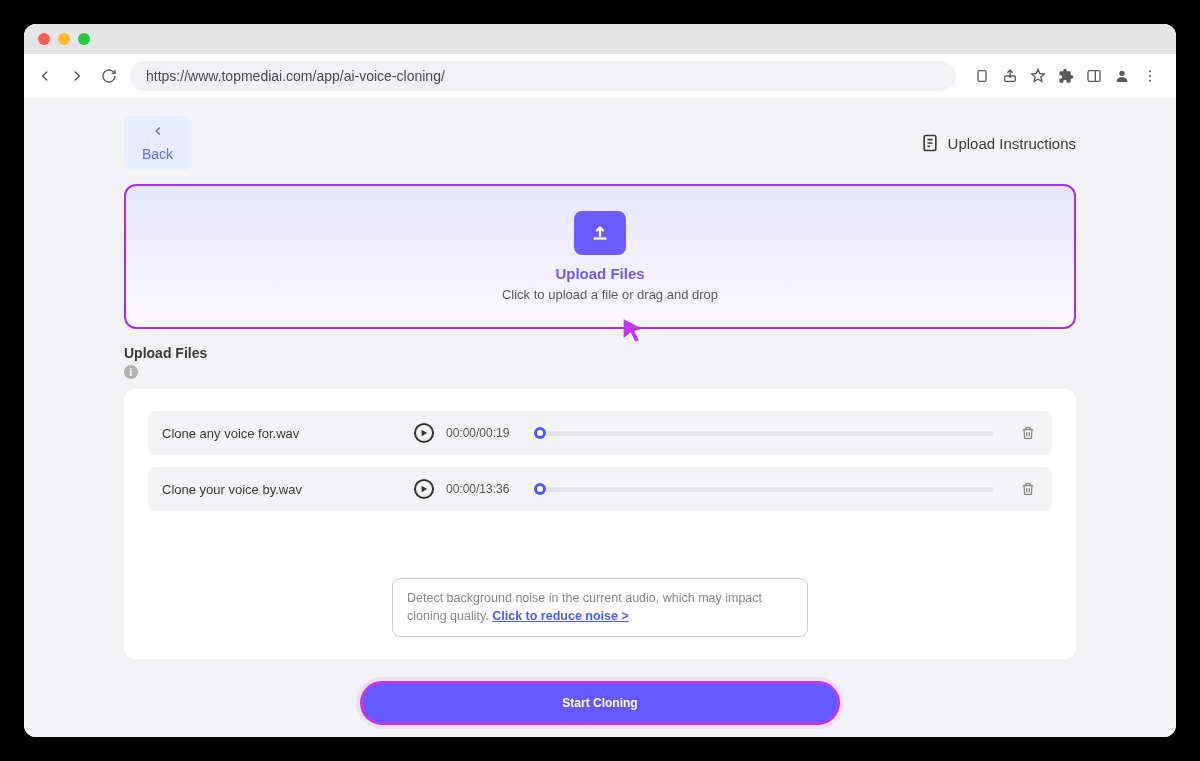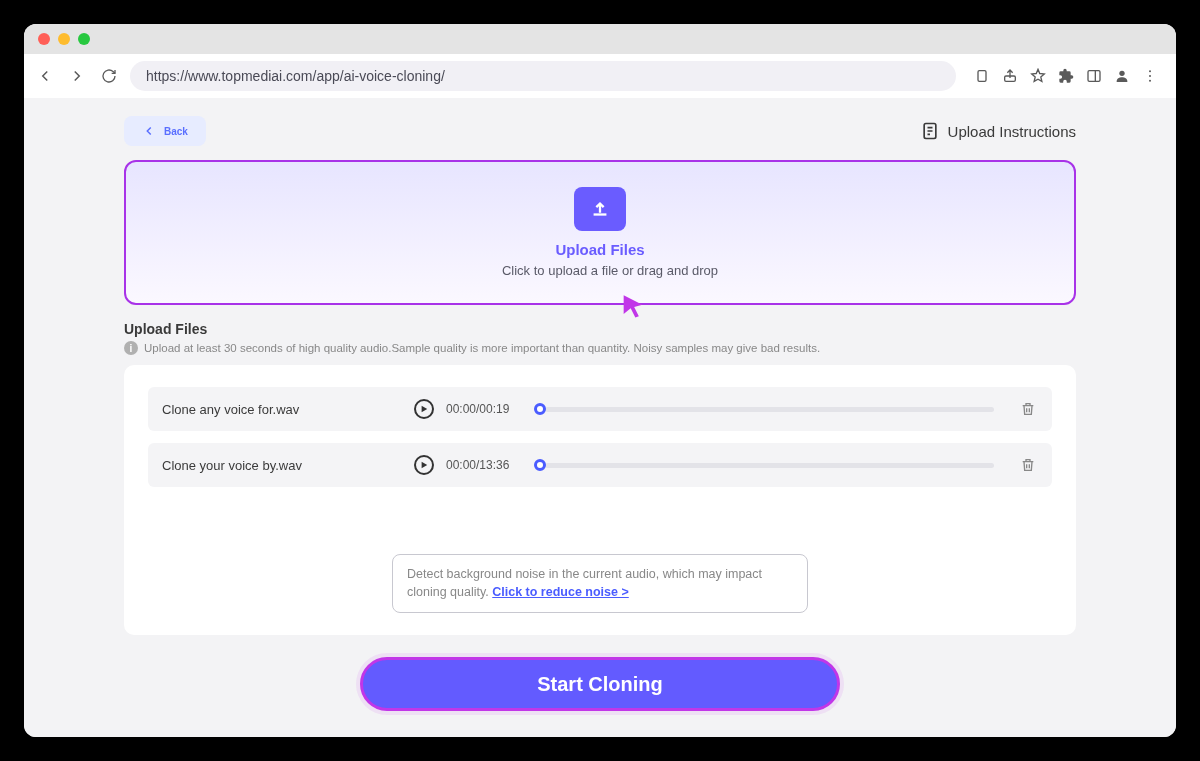--- a/index.html
+++ b/index.html
@@ -77,26 +77,27 @@
     display: flex;
     align-items: center;
     justify-content: space-between;
     margin-bottom: 14px;
   }
   .back-btn {
     background: #e7ecff;
     color: #5a6fff;
     padding: 8px 18px;
     border-radius: 8px;
-    font-size: 10px;
-    font-weight: 700;
+    font-size: 14px;
+    font-weight: 400;
     display: flex;
     align-items: center;
     gap: 8px;
     cursor: pointer;
+    flex-direction: column;
   }
   .upload-instructions {
     display: flex;
     align-items: center;
     gap: 8px;
     color: #3a3a3a;
     font-size: 15px;
     cursor: pointer;
   }
 
@@ -216,26 +217,26 @@
     color: #888;
     line-height: 1.5;
   }
   .noise-link { color: #4a5cff; text-decoration: underline; font-weight:600; cursor:pointer; }
 
   .start-btn-wrap {
     display:flex; justify-content:center; margin-top: 22px;
   }
   .start-btn {
     width: 480px;
-    height: 54px;
+    height: 44px;
     border-radius: 30px;
     border: 3px solid #c136e8;
     background: #635bff;
     color: #fff;
-    font-size: 20px;
+    font-size: 12px;
     font-weight: 700;
     display:flex;align-items:center;justify-content:center;
     cursor:pointer;
     box-shadow: 0 0 0 4px rgba(193,54,232,.1);
   }
 </style>
 </head>
 <body>
 
 <div class="window">
@@ -337,21 +338,20 @@
       <div class="upload-title">Upload Files</div>
       <div class="upload-sub">Click to upload a file or drag and drop</div>
       <svg class="cursor-arrow" viewBox="0 0 24 24">
           <path fill="#c136e8" d="M4 2l16 8-7 2 4 8-3 1-4-8-6 5z"></path>
         </svg>
     </div>
 
     <div class="section-label">Upload Files</div>
     <div class="section-help">
       <div class="info-dot">i</div>
-      <span>Upload at least 30 seconds of high quality audio.Sample quality is more important than quantity. Noisy samples may give bad results.</span>
     </div>
 
     <div class="file-panel">
 
       <div class="file-row">
         <div class="file-name">Clone any voice for.wav</div>
         <div class="play-btn">
           <svg viewBox="0 0 10 10">
               <path fill="#333" d="M2 1l7 4-7 4z"></path>
             </svg>

